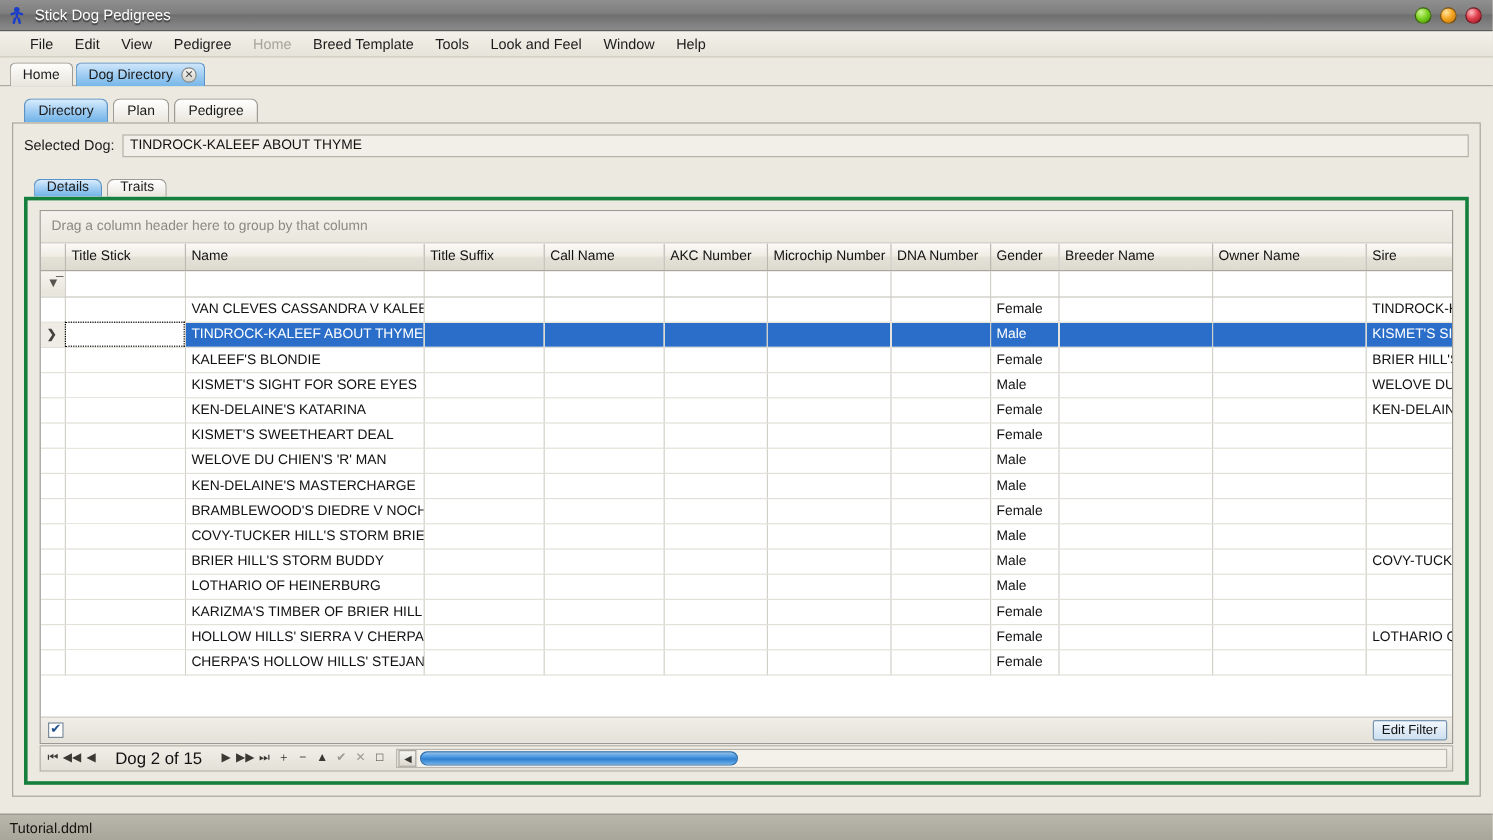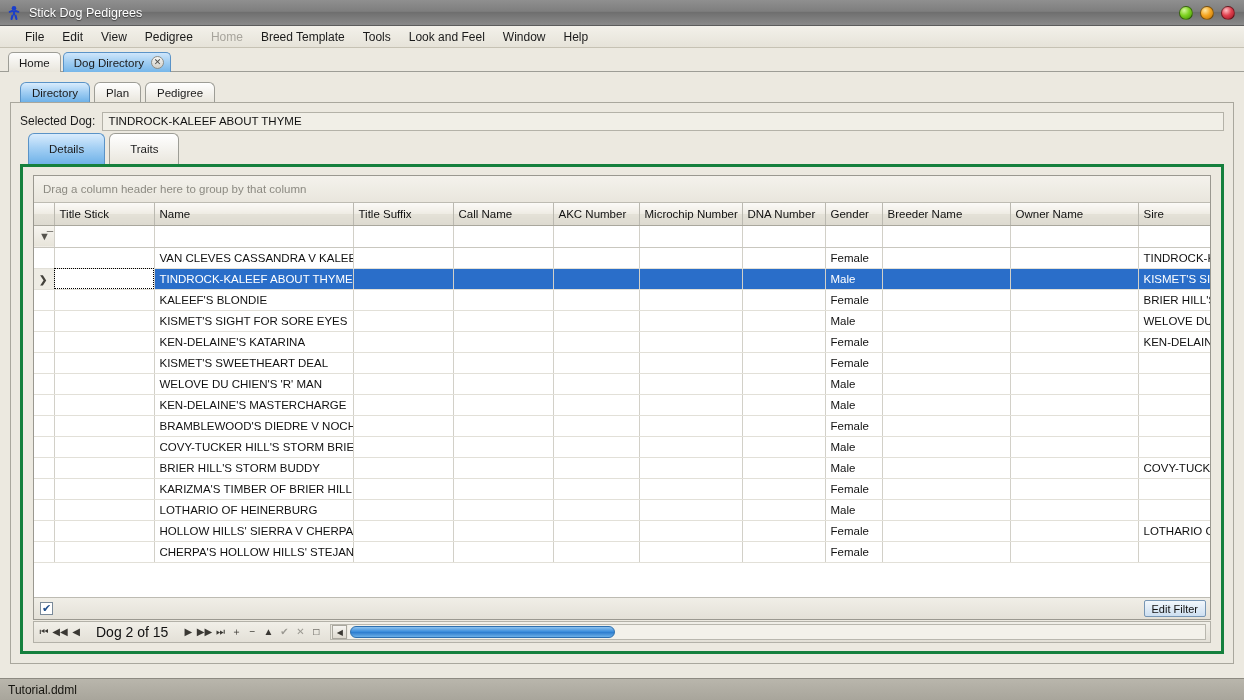--- a/index.html
+++ b/index.html
@@ -125,22 +125,22 @@
   .selLabel { font-size:12px; color:#1a1a1a; margin-right:7px; white-space:nowrap; }
   .selField {
     flex:1 1 auto; height:19px;
     background:#f1efe7; border:1px solid #b4b2a8;
     display:flex; align-items:center; padding:0 5px;
     font-size:11.5px; color:#111;
   }
 
   .detailTabs { display:flex; align-items:flex-end; height:21px; padding-left:8px; flex:0 0 21px; }
   .detailTab {
-    height:31px; padding:0 20px;
-    display:flex; align-items:center; margin-right:4px;
+    height:15px; padding:0 10px;
+    display:flex; margin-right:4px;
     font-size:11.5px;
     border:1px solid #9d9d96; border-bottom:none;
     border-radius:6px 6px 0 0;
     background:linear-gradient(to bottom,#ffffff,#e9e6dd);
     white-space:nowrap; cursor:default; color:#1a1a1a;
   }
   .detailTab.active {
     background:linear-gradient(to bottom,#d9ecfd 0%,#a5d0f4 45%,#6fb2e8 100%);
     border-color:#5a93c7;
   }
@@ -573,41 +573,41 @@
                     <td></td>
                     <td></td>
                     <td>Male</td>
                     <td></td>
                     <td></td>
                     <td>COVY-TUCKE</td>
                   </tr>
                   <tr class="datarow">
                     <td class="colIndicator"></td>
                     <td class="prefixCell"></td>
+                    <td>LOTHARIO OF HEINERBURG</td>
+                    <td></td>
+                    <td></td>
+                    <td></td>
+                    <td></td>
+                    <td></td>
+                    <td>Male</td>
+                    <td></td>
+                    <td></td>
+                    <td></td>
+                  </tr>
+                  <tr class="datarow">
+                    <td class="colIndicator"></td>
+                    <td class="prefixCell"></td>
                     <td>KARIZMA'S TIMBER OF BRIER HILL</td>
                     <td></td>
                     <td></td>
                     <td></td>
                     <td></td>
                     <td></td>
                     <td>Female</td>
-                    <td></td>
-                    <td></td>
-                    <td></td>
-                  </tr>
-                  <tr class="datarow">
-                    <td class="colIndicator"></td>
-                    <td class="prefixCell"></td>
-                    <td>LOTHARIO OF HEINERBURG</td>
-                    <td></td>
-                    <td></td>
-                    <td></td>
-                    <td></td>
-                    <td></td>
-                    <td>Male</td>
                     <td></td>
                     <td></td>
                     <td></td>
                   </tr>
                   <tr class="datarow">
                     <td class="colIndicator"></td>
                     <td class="prefixCell"></td>
                     <td>HOLLOW HILLS' SIERRA V CHERPA</td>
                     <td></td>
                     <td></td>

